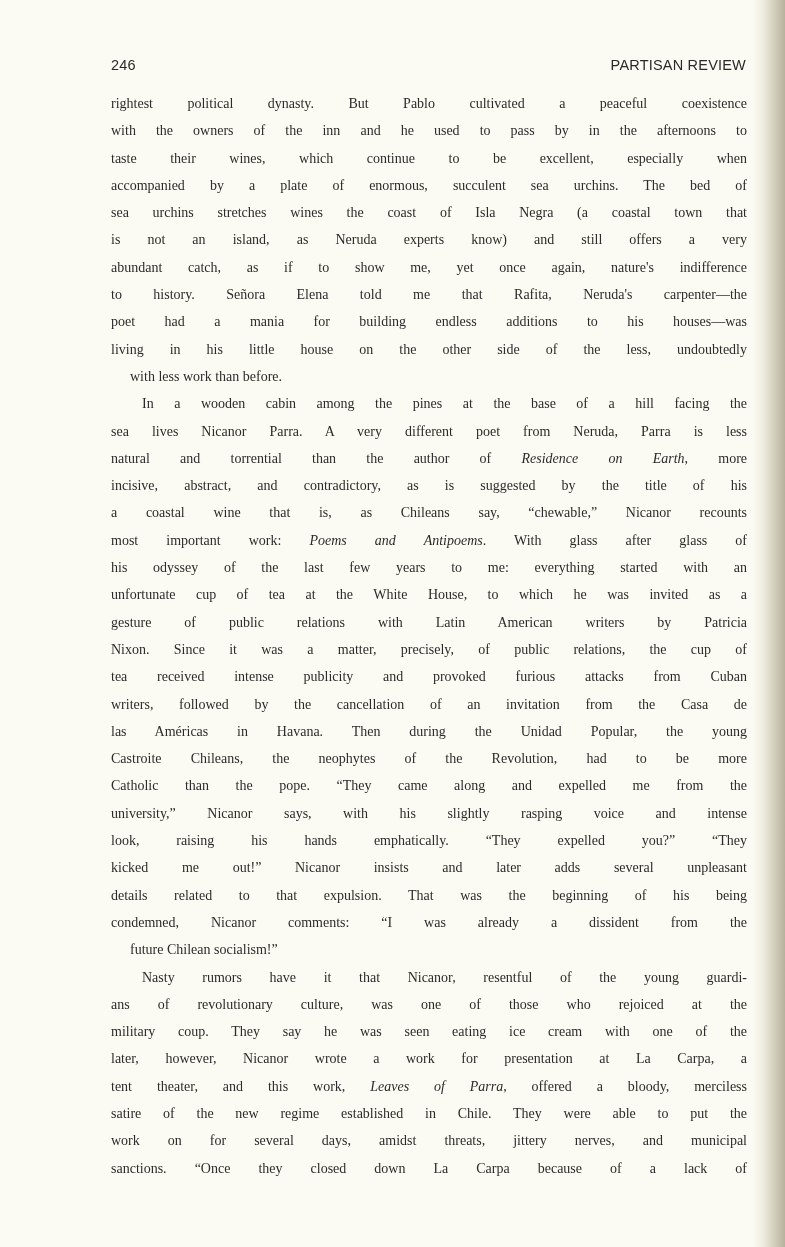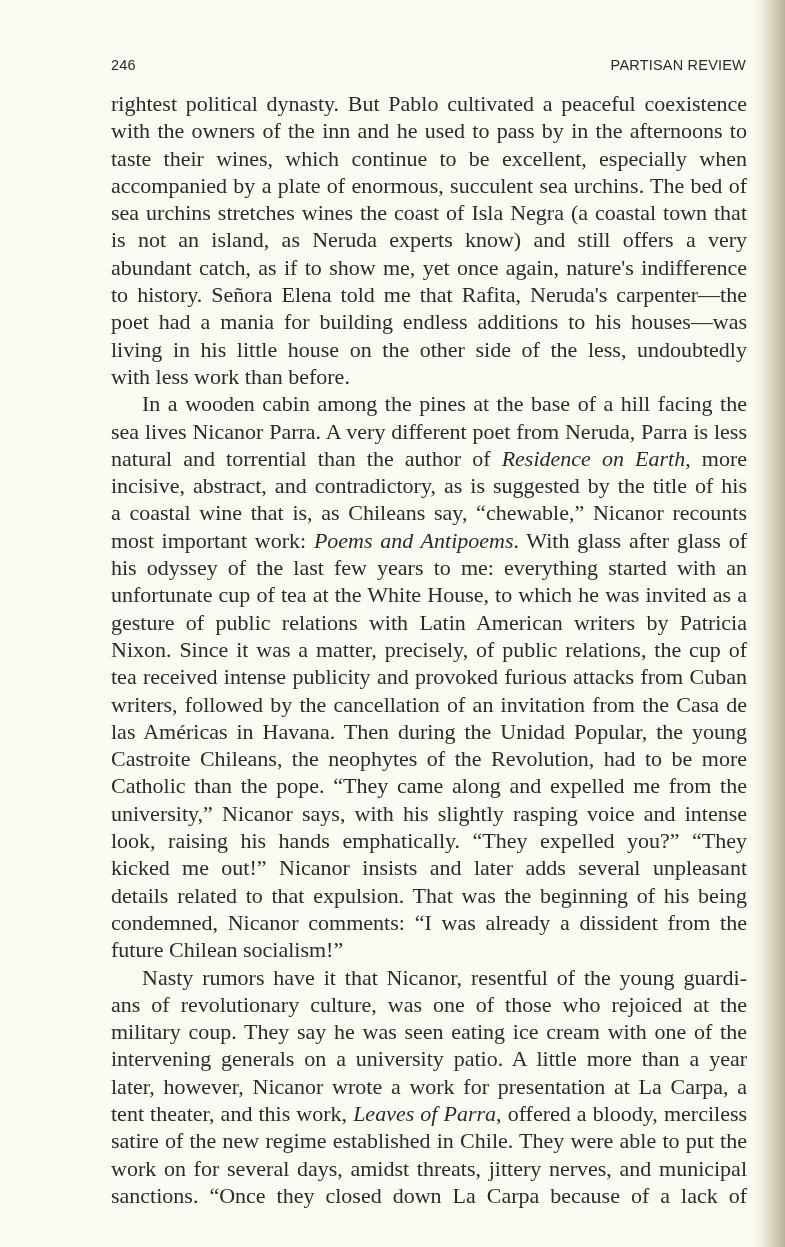--- a/index.html
+++ b/index.html
@@ -14,25 +14,25 @@
     }
     .header {
       position: absolute; left: 111px; top: 57px; width: 635px;
       display: flex; justify-content: space-between;
       font-family: "Liberation Sans", sans-serif;
       font-size: 14.5px; color: #2a2a2a; letter-spacing: 0.2px;
     }
     .body-text {
       position: absolute; left: 111px; top: 90px; width: 636px;
       font-family: "Liberation Serif", serif;
-      font-size: 22px; line-height: 27.3px; color: #2b2b2b;
+      font-size: 14px; line-height: 27.3px; color: #2b2b2b;
       text-align: justify;
     }
     .line { display: block; text-align: justify; text-align-last: justify; white-space: nowrap; overflow: visible; }
-    .line.last { text-align-last: left; }
+    .line.last { text-align-last: left; margin-left: 19px; }
     .line.indent { text-indent: 31px; }
     .para { margin: 0; }
     i { font-style: italic; }
   </style>
 </head>
 <body>
 
 <div class="page">
   <div class="header">
     <span>246</span>
@@ -75,21 +75,20 @@
       <span class="line">kicked me out!” Nicanor insists and later adds several unpleasant</span>
       <span class="line">details related to that expulsion. That was the beginning of his being</span>
       <span class="line">condemned, Nicanor comments: “I was already a dissident from the</span>
       <span class="line last">future Chilean socialism!”</span>
     </div>
 
     <div class="para">
       <span class="line indent">Nasty rumors have it that Nicanor, resentful of the young guardi-</span>
       <span class="line">ans of revolutionary culture, was one of those who rejoiced at the</span>
       <span class="line">military coup. They say he was seen eating ice cream with one of the</span>
-      <span class="line">intervening generals on a university patio. A little more than a year</span>
       <span class="line">later, however, Nicanor wrote a work for presentation at La Carpa, a</span>
       <span class="line rich">tent theater, and this work, <i>Leaves of Parra</i>, offered a bloody, merciless</span>
       <span class="line">satire of the new regime established in Chile. They were able to put the</span>
       <span class="line">work on for several days, amidst threats, jittery nerves, and municipal</span>
       <span class="line">sanctions. “Once they closed down La Carpa because of a lack of</span>
     </div>
   </div>
 </div>
 
 </body></html>

